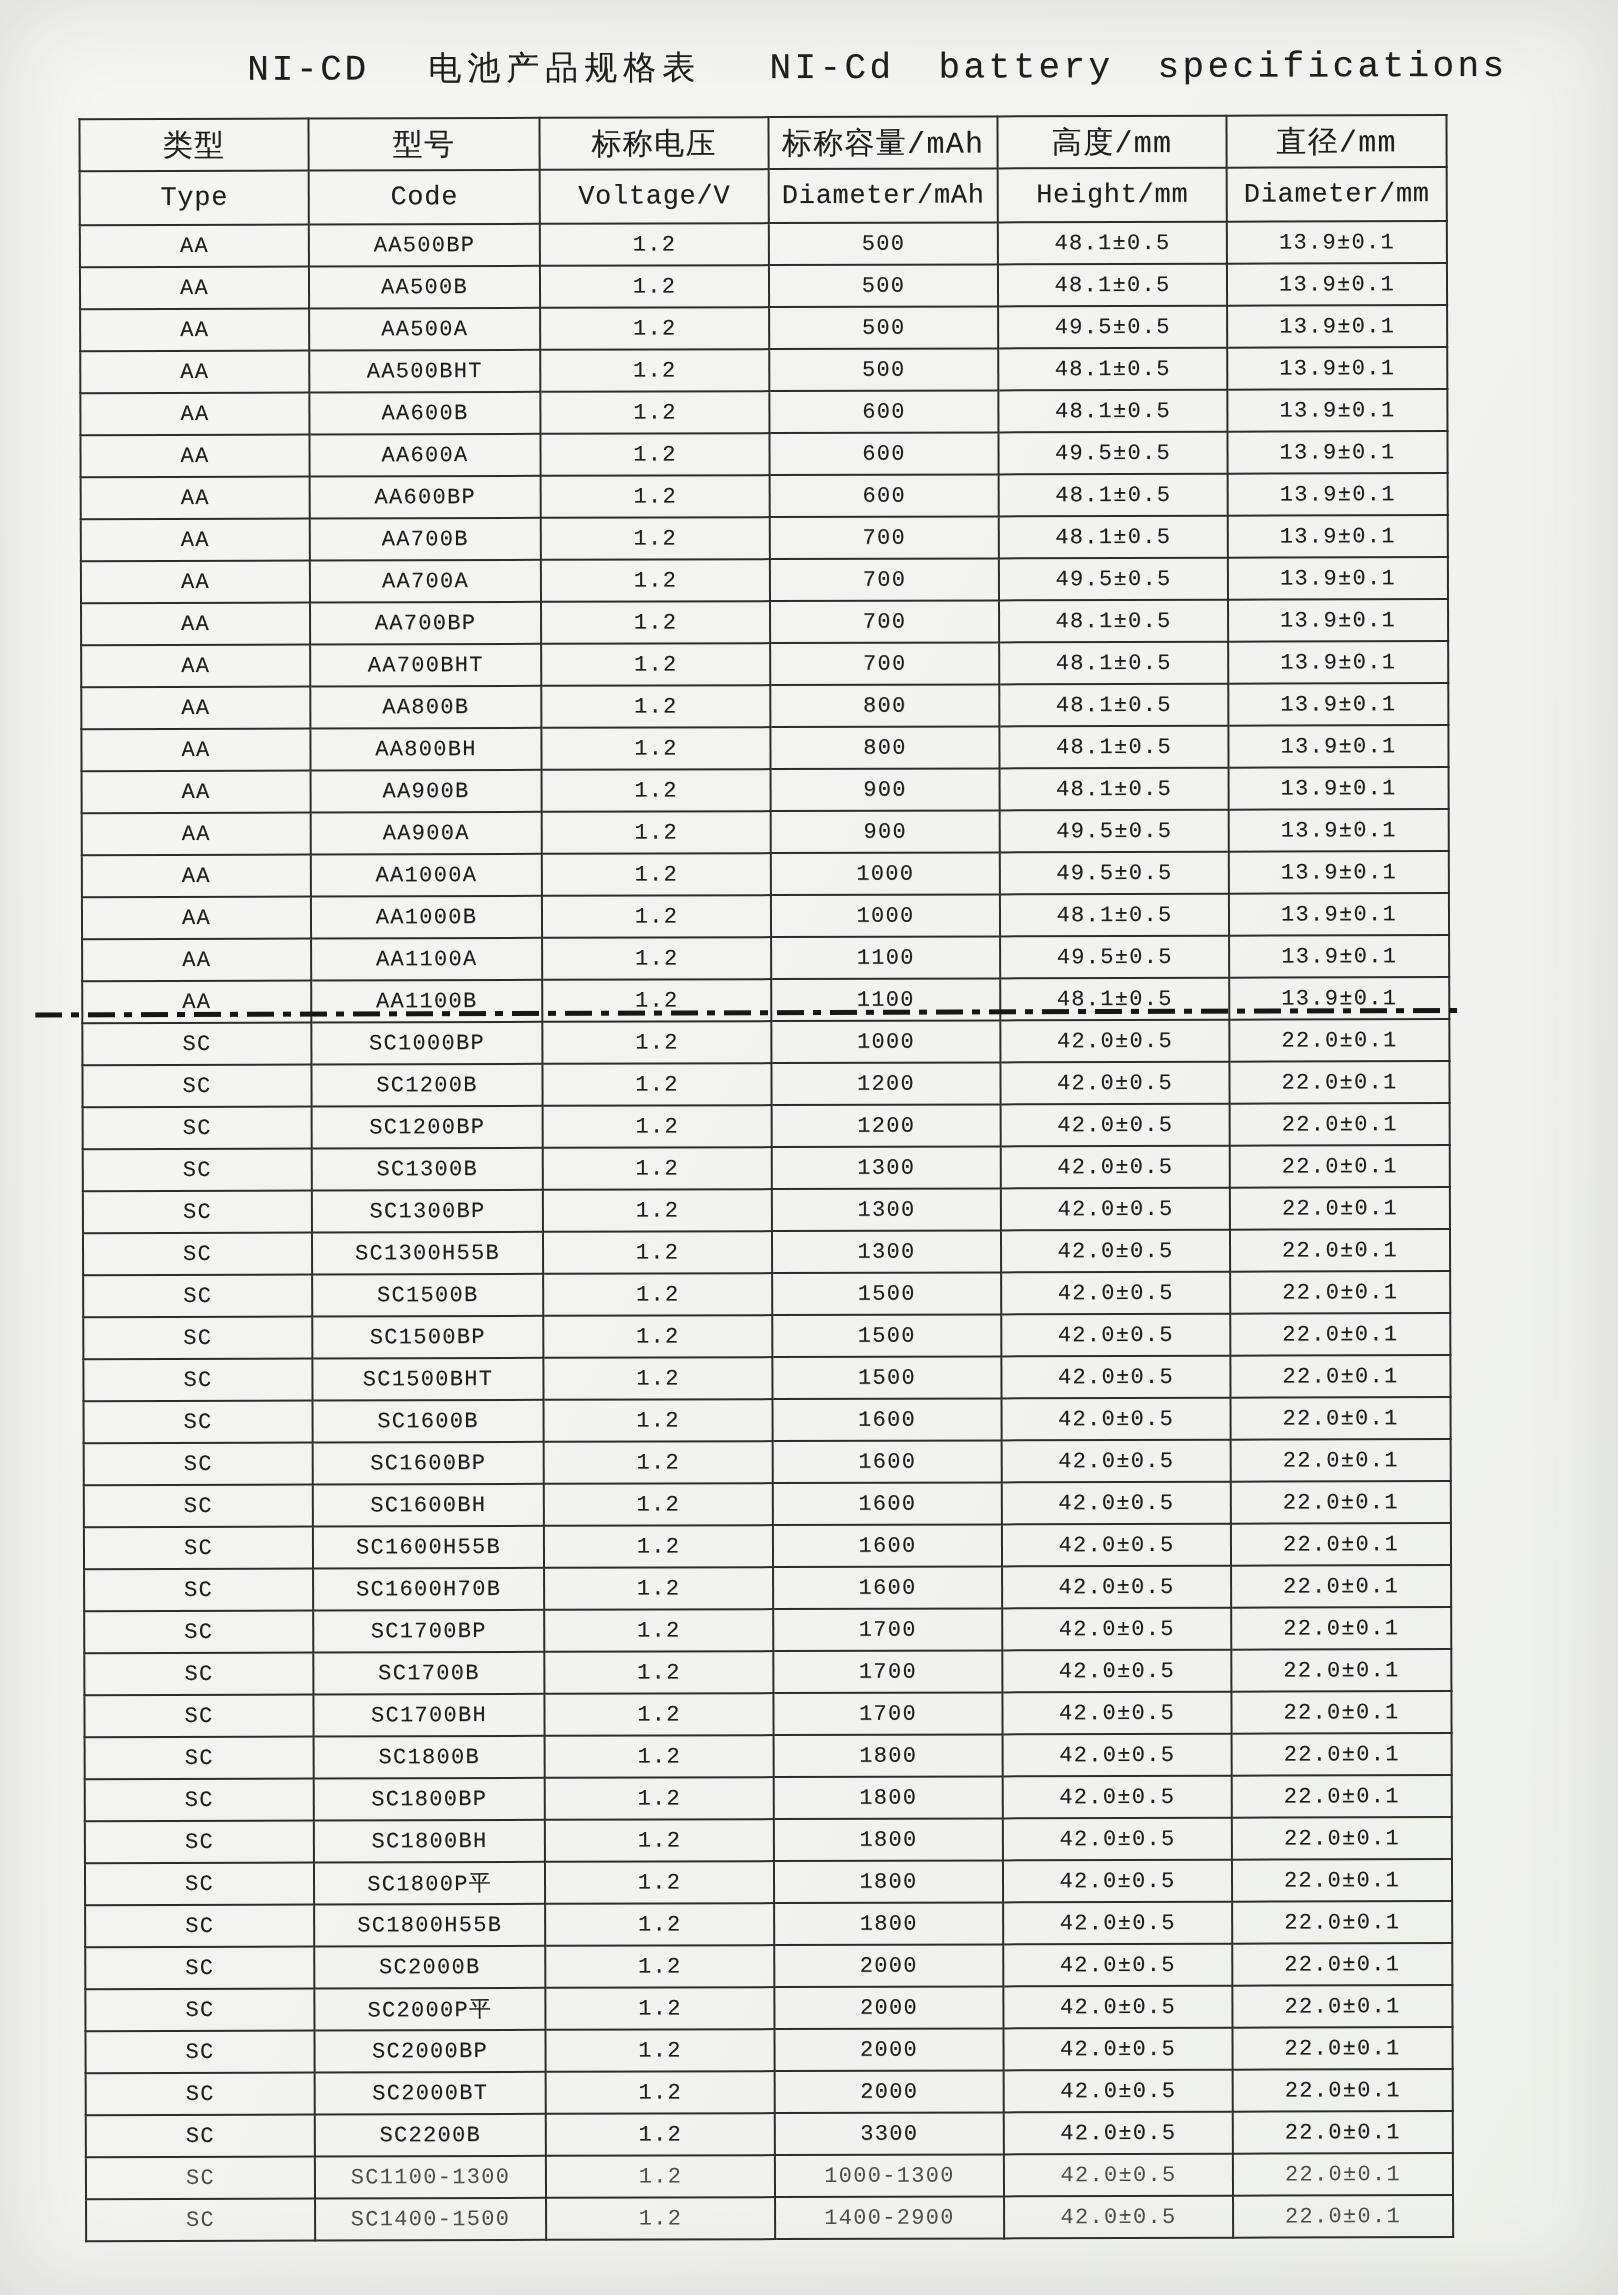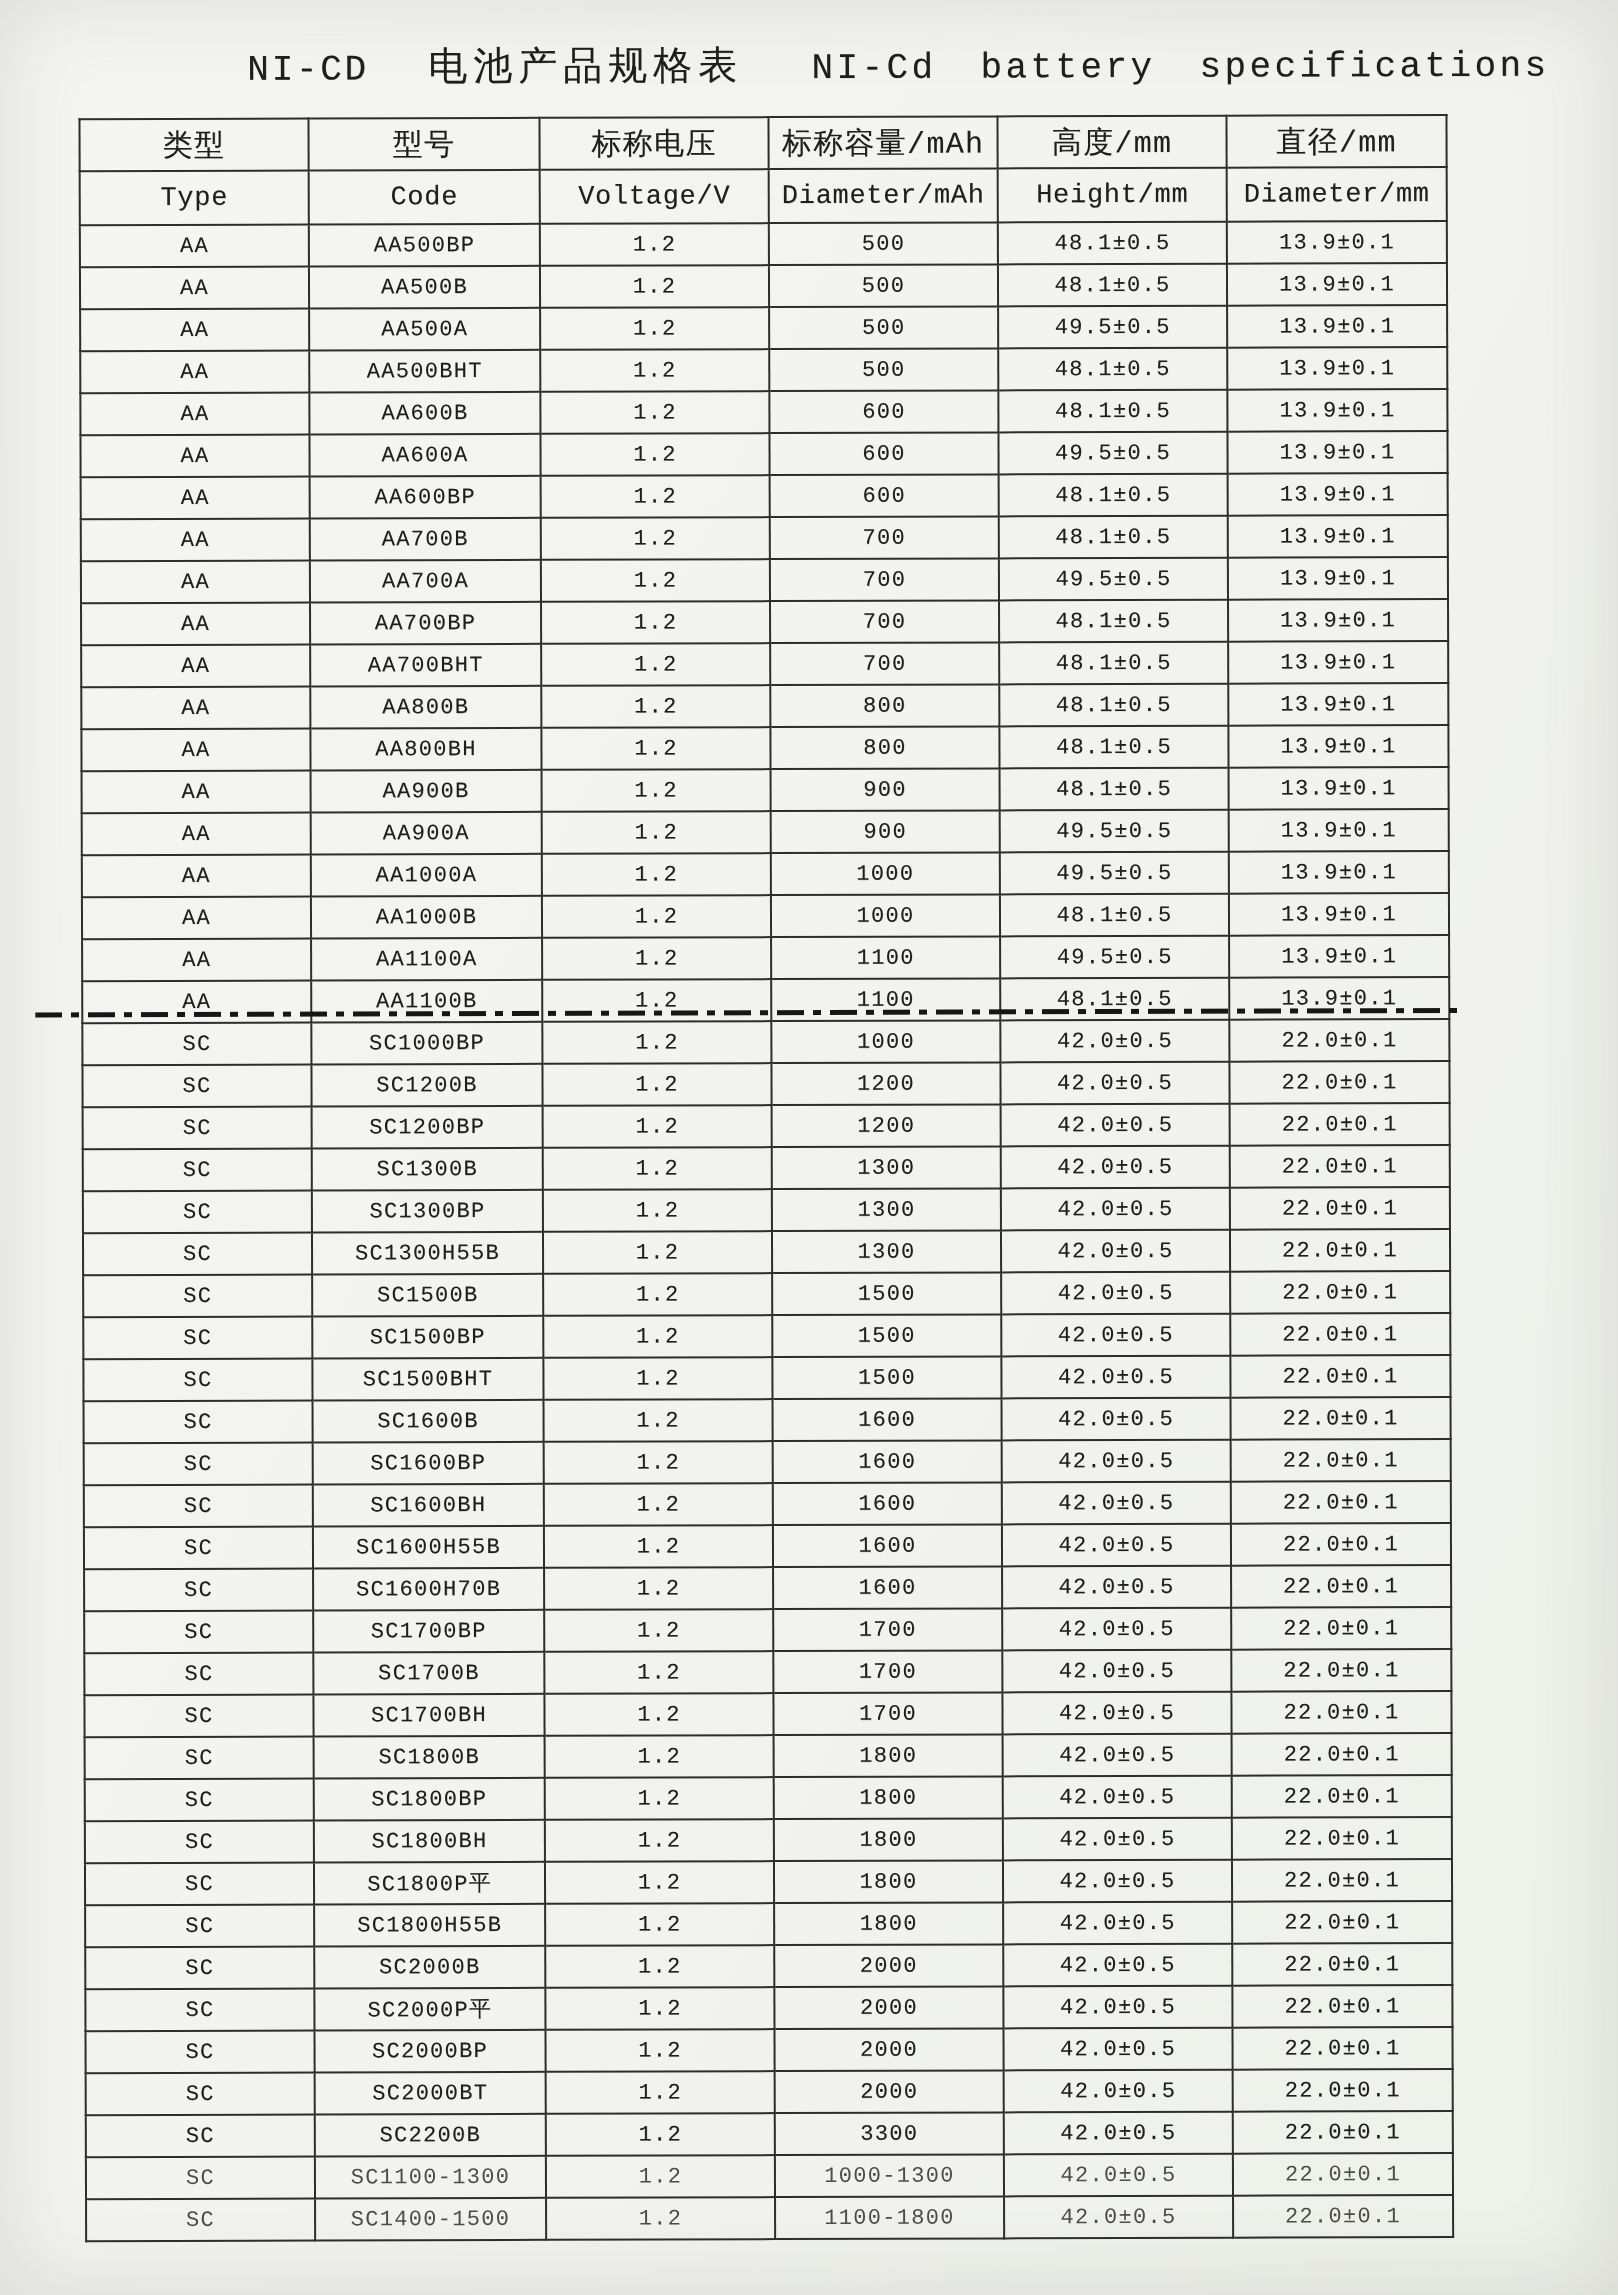--- a/index.html
+++ b/index.html
@@ -31,21 +31,21 @@
     left: 250px;
     white-space: nowrap;
     font-size: 36px;
     line-height: 43px;
     letter-spacing: 2.7px;
   }
   .title-code { display: inline-block; font-family: Liberation Mono, monospace; }
   .title-cn {
     display: inline-block;
     margin-left: 35px;
-    font-size: 39px;
+    font-size: 33px;
     letter-spacing: 6px;
   }
   .title-en {
     display: inline-block;
     margin-left: 44px;
     letter-spacing: 3.4px;
     word-spacing: 19px;
   }
   table.spec {
     position: absolute;
@@ -497,21 +497,21 @@
             <td>SC1100-1300</td>
             <td>1.2</td>
             <td>1000-1300</td>
             <td>42.0±0.5</td>
             <td>22.0±0.1</td>
           </tr>
           <tr>
             <td>SC</td>
             <td>SC1400-1500</td>
             <td>1.2</td>
-            <td>1100-1800</td>
+            <td>1400-2900</td>
             <td>42.0±0.5</td>
             <td>22.0±0.1</td>
           </tr>
         </tbody>
     </table>
 
     <div class="section-divider" style="top: 1010px;"></div>
 
   </div>
 </div>

